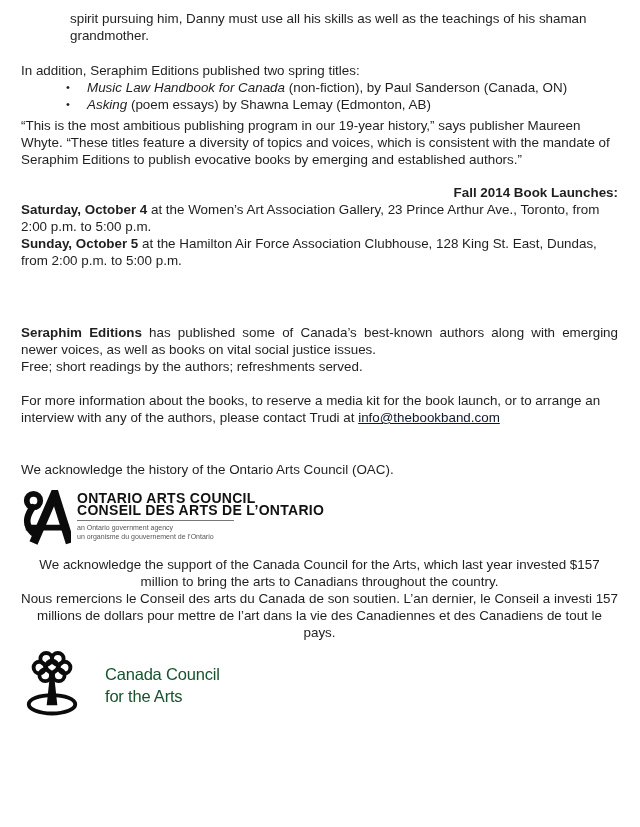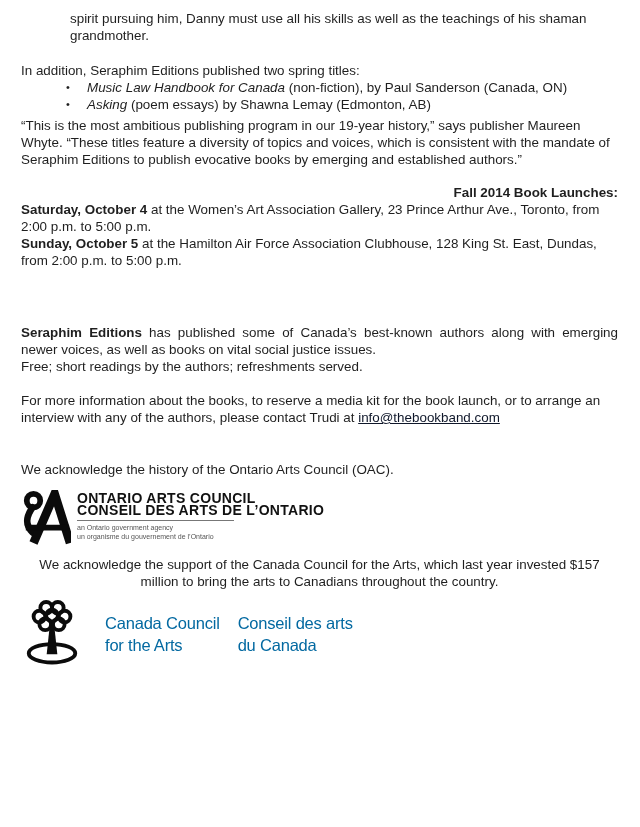--- a/index.html
+++ b/index.html
@@ -63,21 +63,21 @@
   }
 
   
   .ccfa { display: flex; margin-top: 8px; align-items: flex-start; }
   .ccfa-tree { width: 62px; height: 68px; flex: 0 0 62px; }
   .ccfa-col {
     margin-left: 22px;
     margin-top: 14px;
     font-size: 16.5px;
     line-height: 22px;
-    color: #0369a1;
+    color: #14532d;
     letter-spacing: -0.2px;
     white-space: nowrap;
   }
   .ccfa-col.fr { margin-left: 18px; }
 </style>
 </head>
 <body>
 
 <div class="page">
 
@@ -121,39 +121,36 @@
       <div class="oac-bold">ONTARIO ARTS COUNCIL</div>
       <div class="oac-bold">CONSEIL DES ARTS DE L’ONTARIO</div>
       <div class="oac-rule"></div>
       <div class="oac-small">an Ontario government agency</div>
       <div class="oac-small">un organisme du gouvernement de l’Ontario</div>
     </div>
   </div>
 
   <p id="p-ccfa">
       <span class="block">We acknowledge the support of the Canada Council for the Arts, which last year invested $157 million to bring the arts to Canadians throughout the country.</span>
+      <span class="block">Nous remercions le Conseil des arts du Canada de son soutien. L’an dernier, le Conseil a investi 157 millions de dollars pour mettre de l’art dans la vie des Canadiennes et des Canadiens de tout le pays.</span>
     </p>
 
   <div class="ccfa">
     <svg class="ccfa-tree" viewBox="0 0 64 70">
       <g fill="none" stroke="#0b0b0b" stroke-width="4">
         <circle cx="26" cy="10" r="6"></circle>
         <circle cx="38" cy="10" r="6"></circle>
         <circle cx="19" cy="19" r="6"></circle>
         <circle cx="32" cy="18" r="6"></circle>
         <circle cx="45" cy="19" r="6"></circle>
         <circle cx="25" cy="27" r="6"></circle>
         <circle cx="39" cy="27" r="6"></circle>
       </g>
       <polygon points="29.5,30 34.5,30 37.5,58 26.5,58" fill="#0b0b0b"></polygon>
       <ellipse cx="32" cy="57" rx="24" ry="9.5" fill="none" stroke="#0b0b0b" stroke-width="4"></ellipse>
     </svg>
     <div class="ccfa-col">
       <div>Canada Council</div>
       <div>for the Arts</div>
     </div>
-    <div class="ccfa-col fr">
-      <div>Conseil des arts</div>
-      <div>du Canada</div>
-    </div>
   </div>
 
 </div>
 
 </body></html>

